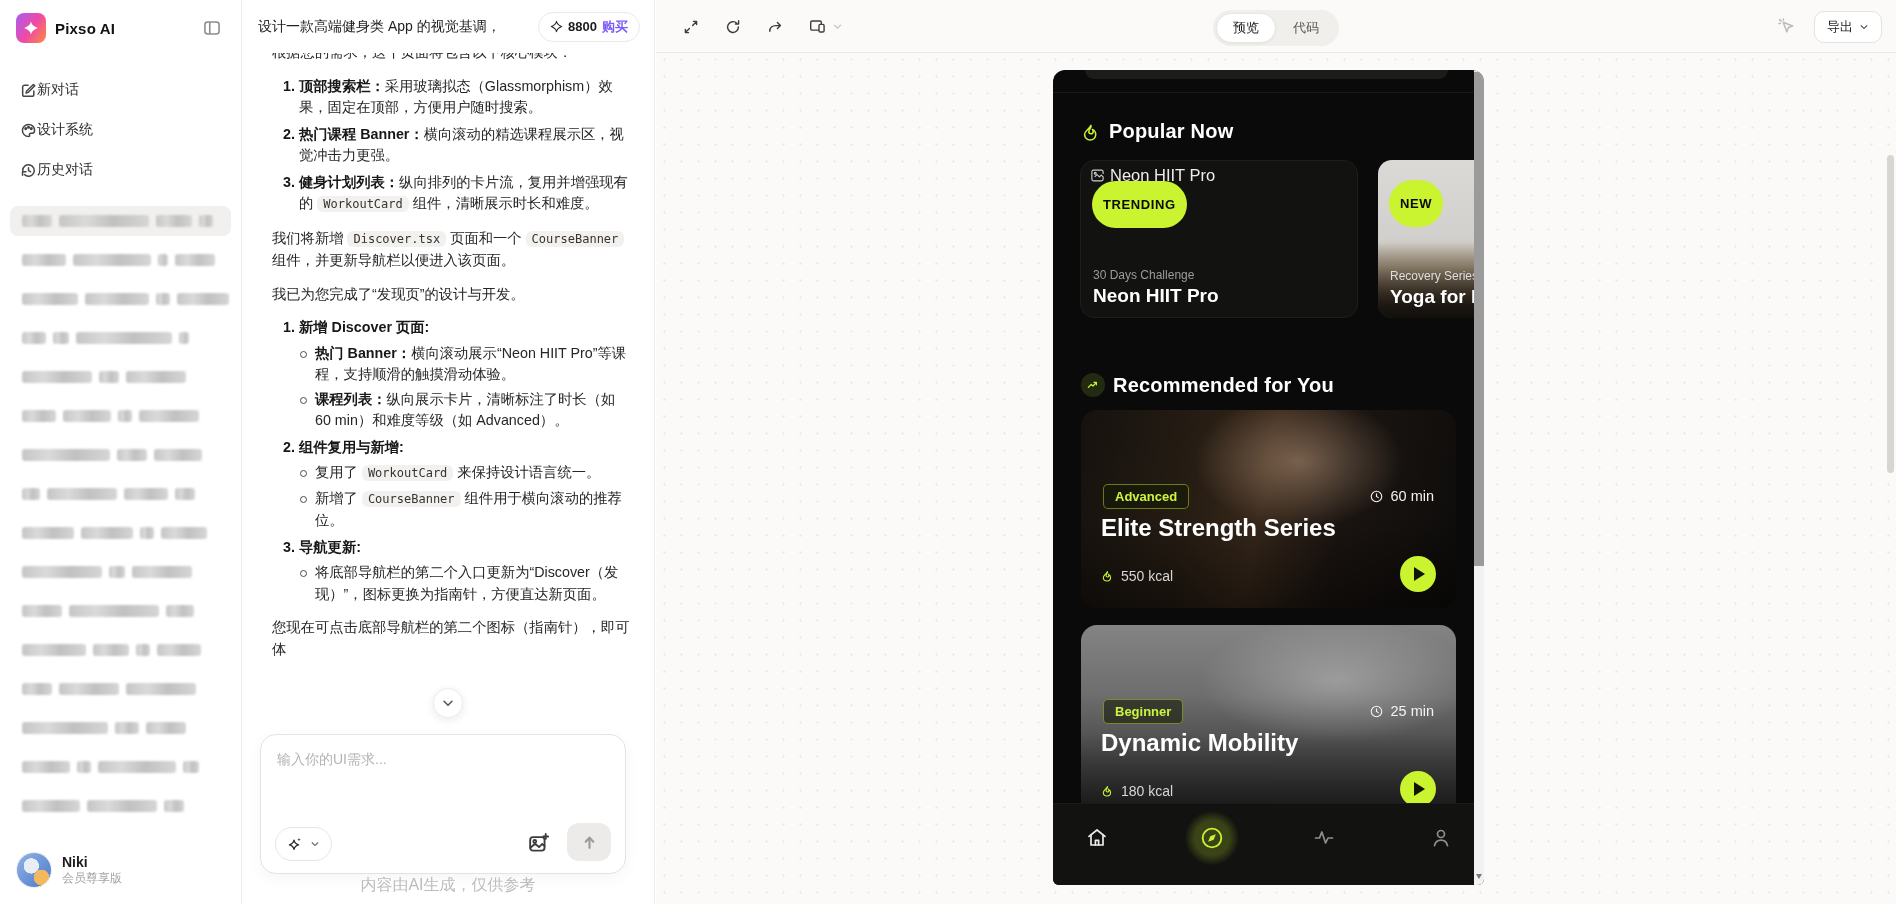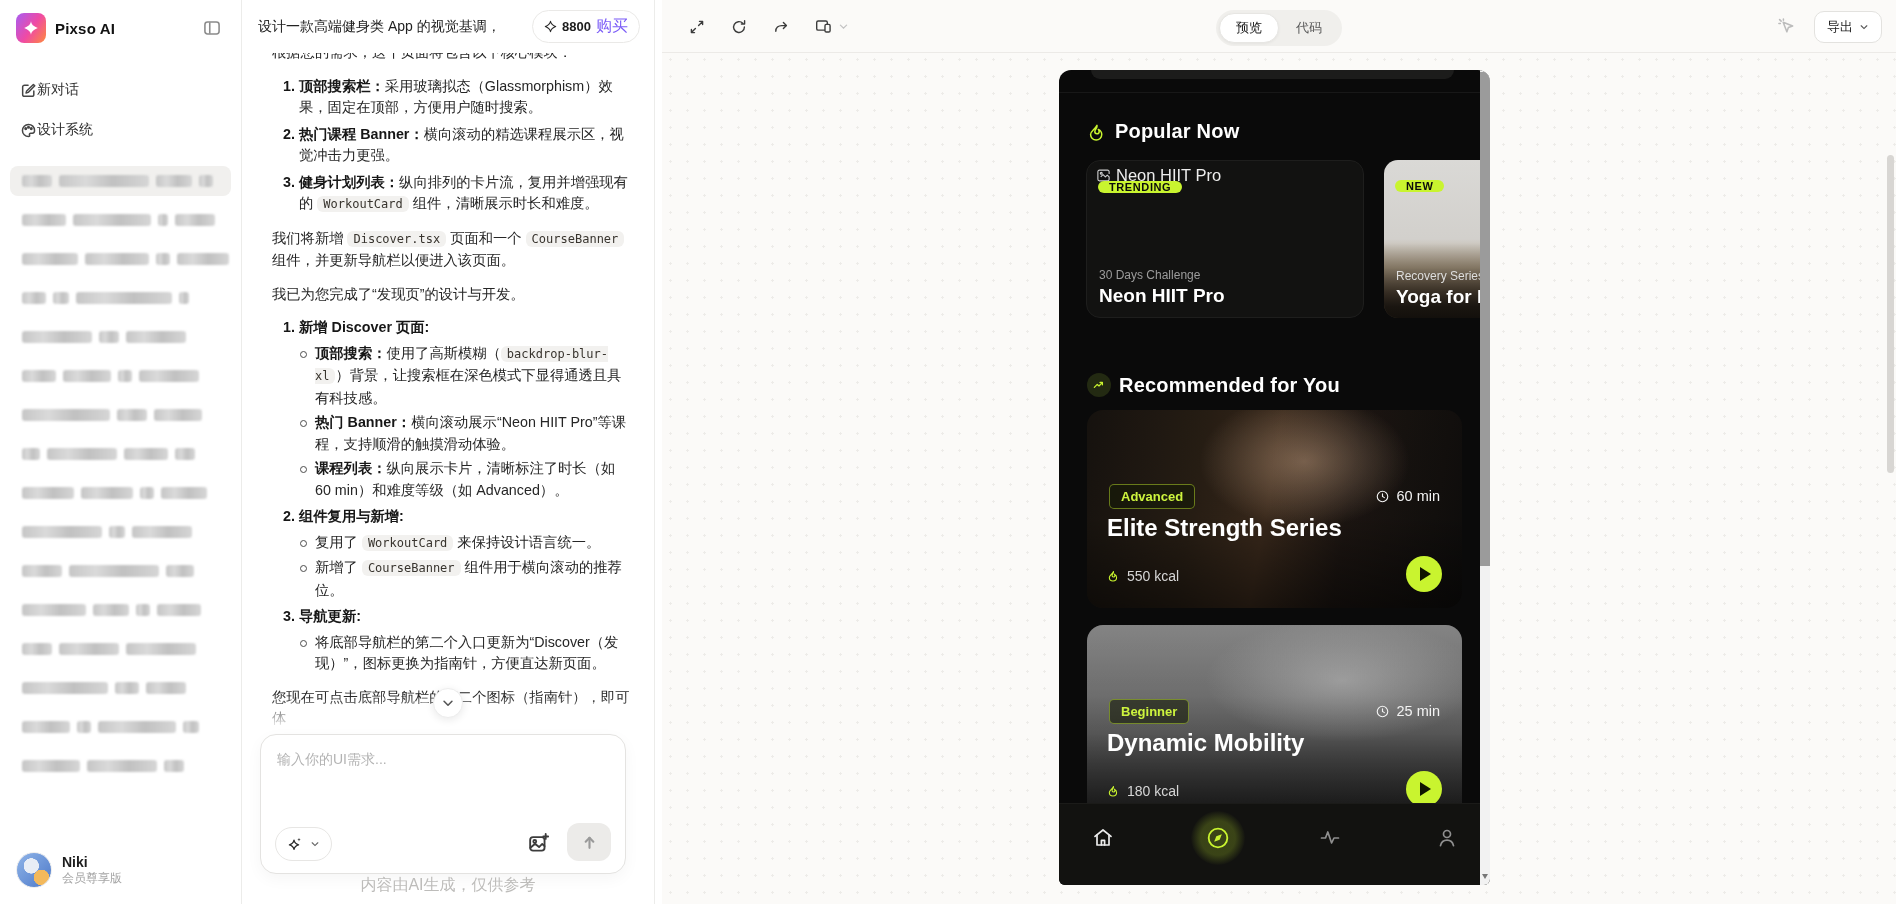--- a/index.html
+++ b/index.html
@@ -38,21 +38,21 @@
 
   
   .chat { position:absolute; left:242px; top:0; width:413px; height:904px; background:#fff;
           border-right:1px solid #ececea; overflow:hidden; }
   .chat-header { position:absolute; left:0; top:0; right:0; height:53px; background:#fff; z-index:6;
                  display:flex; align-items:center; justify-content:space-between; padding:0 14px 0 16px; }
   .prompt-title { font-size:14px; font-weight:500; color:#222; white-space:nowrap; overflow:hidden; max-width:242px; }
   .credits-badge { display:flex; align-items:center; gap:5px; border:1px solid #eae9e7; border-radius:999px;
                    padding:5px 11px; background:#fff; cursor:pointer; flex:none; }
   .credits-badge .num { font-size:13px; font-weight:700; color:#1c1c1c; }
-  .credits-badge .buy { font-size:16px; font-weight:400; color:#7b5cf7; }
+  .credits-badge .buy { font-size:13px; font-weight:700; color:#7b5cf7; }
   .chat-scroll { position:absolute; top:0; left:0; right:0; bottom:0; padding-top:42px; z-index:1; }
   .msg { padding:0 20px 0 30px; font-size:14.3px; line-height:21.5px; color:#262626; }
   .msg b { font-weight:700; color:#171717; }
   .msg code { font-family:"DejaVu Sans Mono", monospace; font-size:12px; background:#f2f1ef; color:#38342e;
               padding:1px 6px; border-radius:6px; }
   .clipped-line { white-space:nowrap; overflow:hidden; }
   ol.l1, ol.l2 { margin:12px 0 0 0; padding-left:27px; }
   ol li { margin-bottom:5px; }
   ol li::marker { font-weight:700; color:#171717; }
   ul.subs { list-style:none; margin-top:4px; padding-left:16px; }
@@ -74,21 +74,21 @@
   .model-pill { position:absolute; left:14px; bottom:12px; height:34px; display:flex; align-items:center; gap:7px;
                 border:1px solid #e7e6e4; border-radius:999px; padding:0 11px; background:#fff; cursor:pointer; color:#2b2b2b; }
   .img-btn { position:absolute; right:74px; bottom:18px; width:24px; height:24px; background:transparent; border:none;
              color:#3c3c3c; cursor:pointer; }
   .send-btn { position:absolute; right:14px; bottom:12px; width:44px; height:38px; border:none; border-radius:12px;
               background:#ecebe9; color:#9a9a9a; cursor:pointer; display:flex; align-items:center; justify-content:center; }
   .disclaimer { position:absolute; left:0; right:0; bottom:8px; text-align:center; font-size:16px; color:#bdbcba; z-index:5; }
 
   
   .canvas { position:absolute; left:656px; top:0; right:0; height:904px; background-color:#fbfaf8;
-            background-image:radial-gradient(rgba(60,55,40,.07) 1px, transparent 1.3px); background-size:17px 17px;margin-left:6px; }
+            background-image:radial-gradient(rgba(60,55,40,.07) 1px, transparent 1.3px); background-size:17px 17px; }
   .toolbar { position:absolute; left:0; right:0; top:0; height:53px; border-bottom:1px solid #eceae7;
              background:#fbfaf8; z-index:3; }
   .tb-left { position:absolute; left:22px; top:0; height:53px; display:flex; align-items:center; gap:16px; }
   .icon-btn { width:26px; height:26px; display:flex; align-items:center; justify-content:center; background:transparent;
               border:none; color:#3c3c3c; cursor:pointer; }
   .dev-group { display:flex; align-items:center; gap:2px; }
   .tabs { position:absolute; left:50%; top:10px; transform:translateX(-50%); background:#f0efec; border-radius:999px;
           padding:3px; display:flex; }
   .tab { font-size:13px; padding:5px 16px; border-radius:999px; color:#585858; cursor:pointer; border:1px solid transparent; }
   .tab.active { background:#fff; border-color:#e7e6e3; color:#191919; font-weight:500; box-shadow:0 1px 3px rgba(0,0,0,.05); }
@@ -109,22 +109,22 @@
   .sec-head.s1 { top:50px; }
   .sec-head.s2 { top:303px; }
   .trend-circle { width:24px; height:24px; border-radius:50%; background:#232a12; display:flex; align-items:center;
                   justify-content:center; }
   .banner { position:absolute; top:90px; height:158px; border-radius:14px; overflow:hidden; }
   .banner.b1 { left:27px; width:278px; background:#121211; border:1px solid #1e1e1d; }
   .banner.b2 { left:325px; width:240px;
                background:linear-gradient(180deg,#dad9d6 0%,#d2d0cc 50%,#b5a48a 68%,#79654f 84%,#453829 100%); }
   .alt-row { position:absolute; top:5px; left:9px; display:flex; align-items:center; gap:5px; color:#ededed;
              font-size:16.5px; }
-  .pill-badge { position:absolute; top:20px; left:11px; background:#c9f42f; color:#0b0b0b; font-size:11px;
-                font-weight:800; letter-spacing:.6px; padding:0 11px; border-radius:999px; }
+  .pill-badge { position:absolute; top:20px; left:11px; background:#c9f42f; color:#0b0b0b; font-size:13px;
+                font-weight:800; letter-spacing:.6px; padding:16px 11px; border-radius:999px; }
   .b-bottom { position:absolute; left:0; right:0; bottom:0; padding:10px 12px; }
   .b2 .b-bottom { background:linear-gradient(180deg, rgba(0,0,0,0) 0%, rgba(0,0,0,.72) 85%); padding-top:26px; }
   .b-sub { font-size:12px; color:#9c9c9c; margin-bottom:3px; }
   .b2 .b-sub { color:#dedede; }
   .b-title { font-size:19px; font-weight:800; color:#fff; white-space:nowrap; overflow:hidden; }
   .wcard { position:absolute; left:28px; width:375px; height:198px; border-radius:16px; overflow:hidden; }
   .wcard.w1 { top:340px;
     background:radial-gradient(150px 95px at 58% 26%, rgba(210,172,140,.5), rgba(0,0,0,0) 70%),
                linear-gradient(100deg,#17130f 0%,#291f15 30%,#3b2a1c 48%,#1d1612 68%,#0e0d0c 100%); }
   .wcard.w2 { top:555px;
@@ -197,20 +197,28 @@
       </div>
       <div class="sb-item">
         <svg width="17" height="17" viewBox="0 0 16 16" fill="none" stroke="currentColor" stroke-width="1.4" stroke-linecap="round">
             <path d="M8 2.3a5.7 5.7 0 1 0 0 11.4c1 0 1.3-.6 1-1.3-.4-.9 0-1.9 1.2-1.9h1.4c1.1 0 2.1-.9 2.1-2.5C13.7 4.6 11.1 2.3 8 2.3Z"></path>
             <circle cx="5.4" cy="6.2" r=".75" fill="currentColor"></circle>
             <circle cx="8" cy="4.9" r=".75" fill="currentColor"></circle>
             <circle cx="10.6" cy="6.2" r=".75" fill="currentColor"></circle>
           </svg>
         <span>设计系统</span>
       </div>
+      <div class="sb-item">
+        <svg width="17" height="17" viewBox="0 0 16 16" fill="none" stroke="currentColor" stroke-width="1.4" stroke-linecap="round" stroke-linejoin="round">
+            <path d="M2.6 8a5.4 5.4 0 1 1 1.6 3.8"></path>
+            <path d="M2.4 12.4V9.1h3.3"></path>
+            <path d="M8 5.4V8l2 1.2"></path>
+          </svg>
+        <span>历史对话</span>
+      </div>
     </nav>
 
     <div class="history" id="history-list">
         <div class="h-row active">
           <span class="seg" style="width: 30px;"></span>
           <span class="seg" style="width: 90px;"></span>
           <span class="seg" style="width: 36px;"></span>
           <span class="seg" style="width: 14px;"></span>
         </div>
         <div class="h-row">
@@ -321,21 +329,20 @@
         <p class="p-block"><span>我们将新增 </span><code>Discover.tsx</code><span> 页面和一个 </span><code>CourseBanner</code><span> 组件，并更新导航栏以便进入该页面。</span></p>
 
         <p class="p-block">我已为您完成了“发现页”的设计与开发。</p>
       </div>
 
 
       <div class="msg">
         <ol class="l2">
           <li><b>新增 Discover 页面:</b>
             <ul class="subs">
-              <li><b>顶部搜索：</b><span>使用了高斯模糊（</span><code>backdrop-blur-xl</code><span>）背景，让搜索框在深色模式下显得通透且具有科技感。</span></li>
               <li><b>热门 Banner：</b><span>横向滚动展示“Neon HIIT Pro”等课程，支持顺滑的触摸滑动体验。</span></li>
               <li><b>课程列表：</b><span>纵向展示卡片，清晰标注了时长（如 60 min）和难度等级（如 Advanced）。</span></li>
             </ul>
           </li>
           <li><b>组件复用与新增:</b>
             <ul class="subs">
               <li><span>复用了 </span><code>WorkoutCard</code><span> 来保持设计语言统一。</span></li>
               <li><span>新增了 </span><code>CourseBanner</code><span> 组件用于横向滚动的推荐位。</span></li>
             </ul>
           </li>

